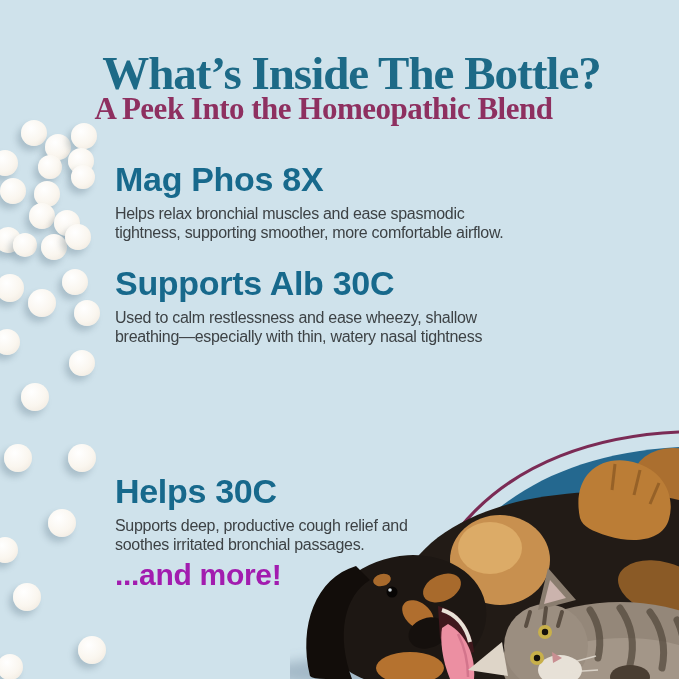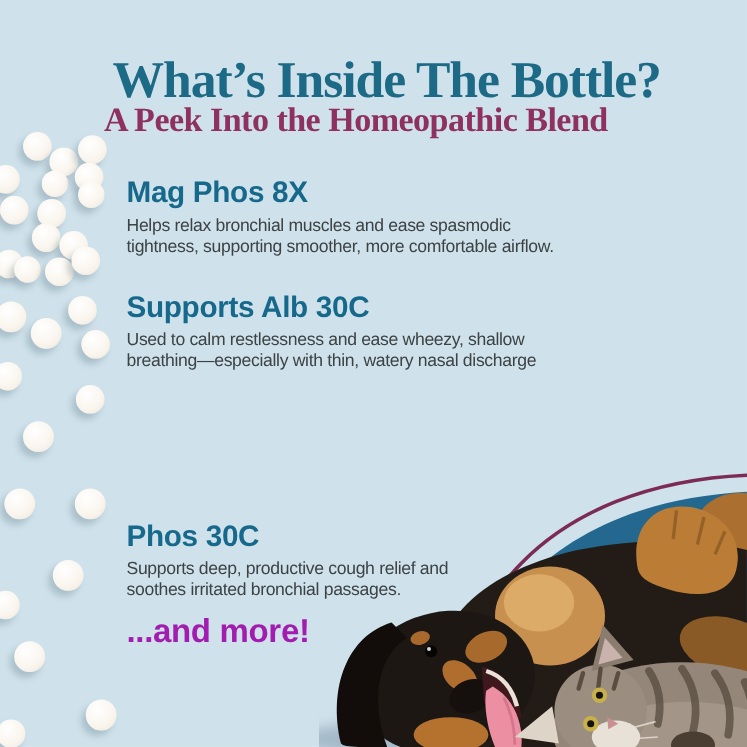--- a/index.html
+++ b/index.html
@@ -19,21 +19,21 @@
     font-family:"Liberation Serif","DejaVu Serif",serif;
     font-weight:700; font-size:31px; letter-spacing:-0.5px; color:#8e3060;
     margin:0; line-height:1.1;
   }
   .section { position:absolute; left:115px; width:520px; }
   .sec-1 { top:160px; }
   .sec-2 { top:264px; }
   .sec-3 { top:368px; }
   .sec-4 { top:472px; }
   .ingredient-name {
-    margin:0 0 5px 0; font-size:27px; font-weight:700; color:#17698c;
+    margin:0 0 5px 0; font-size:34px; font-weight:700; color:#17698c;
     letter-spacing:-0.3px;
   }
   .ingredient-desc {
     margin:0; font-size:16px; line-height:1.2; color:#3d4245;
     letter-spacing:-0.3px; white-space:pre-line;
   }
   .more-text {
     position:absolute; left:115px; top:558px;
     font-size:30px; font-weight:700; color:#a21caf; letter-spacing:-0.3px;
   }
@@ -86,26 +86,26 @@
 
   <div class="section sec-1">
     <h3 class="ingredient-name">Mag Phos 8X</h3>
     <p class="ingredient-desc">Helps relax bronchial muscles and ease spasmodic
 tightness, supporting smoother, more comfortable airflow.</p>
   </div>
 
   <div class="section sec-2">
     <h3 class="ingredient-name">Supports Alb 30C</h3>
     <p class="ingredient-desc">Used to calm restlessness and ease wheezy, shallow
-breathing—especially with thin, watery nasal discharge</p>
+breathing—especially with thin, watery nasal tightness</p>
   </div>
 
 
   <div class="section sec-4">
-    <h3 class="ingredient-name">Phos 30C</h3>
+    <h3 class="ingredient-name">Helps 30C</h3>
     <p class="ingredient-desc">Supports deep, productive cough relief and
 soothes irritated bronchial passages.</p>
   </div>
 
   <div class="more-text">...and more!</div>
 
   <svg class="pets-svg" viewBox="0 0 389 259">
     <defs>
       <filter id="soft" x="-50%" y="-50%" width="200%" height="200%">
         <feGaussianBlur stdDeviation="6"></feGaussianBlur>

